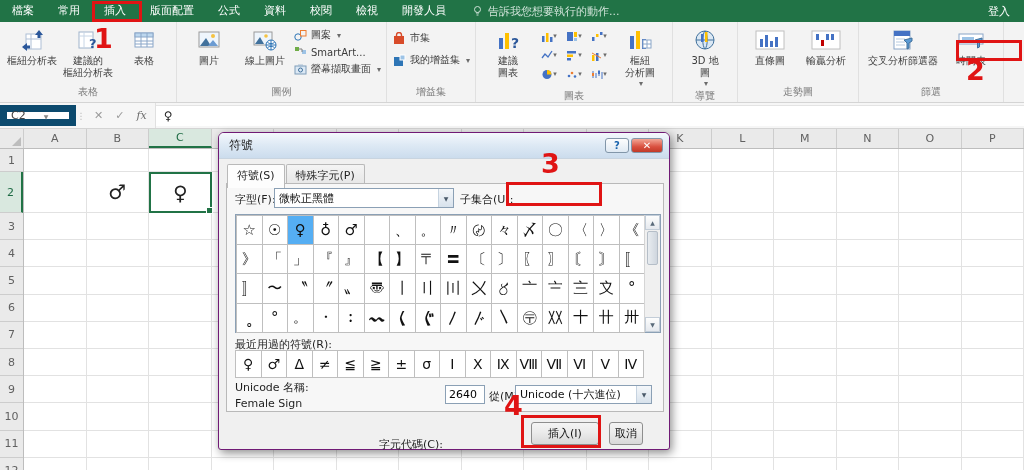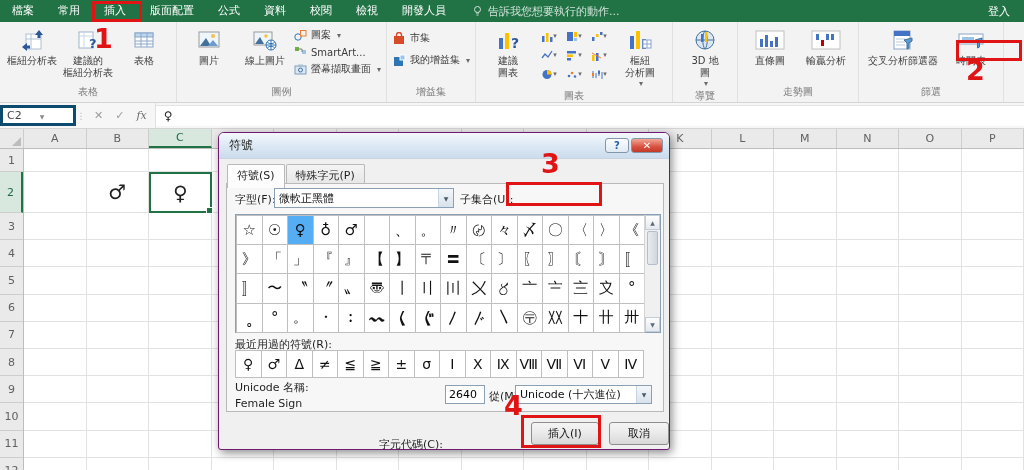--- a/index.html
+++ b/index.html
@@ -25,21 +25,21 @@
   .wide { width:auto; min-width:54px; padding:0 4px; }
   .smallcol { display:flex; flex-direction:column; justify-content:flex-start; gap:4px; padding-top:3px;text-align:center; }
   .smallbtn { display:flex; align-items:center; gap:4px; font-size:10px; color:#3b3b3b; white-space:nowrap; }
   .drop::after { content:"▾"; font-size:8px; color:#6b6b6b; margin-left:2px; }
   .minigrid { display:grid; grid-template-columns:repeat(3,24px); grid-auto-rows:18px; gap:1px; padding-top:2px; }
   .minibtn { display:flex; align-items:center; justify-content:center; }
   .minibtn::after { content:"▾"; font-size:7px; color:#6b6b6b; }
 
   
   .fxbar { position:absolute; left:0; top:103px; width:1024px; height:26px; background:#f6f6f6; border-bottom:1px solid #d4d4d4; display:flex; align-items:stretch; z-index:5; }
-  .namebox { width:76px; background:#fff; border:3px solid #0c4a6e; margin:2px 0 2px 0; display:flex; align-items:center; padding:0 4px; gap:18px; font-size:11px; color:#444; }
+  .namebox { width:76px; background:#fff; border:7px solid #0c4a6e; margin:2px 0 2px 0; display:flex; align-items:center; padding:0 4px; gap:18px; font-size:11px; color:#444; }
   .nb-arrow::after { content:"▼"; font-size:6px; color:#8a8a8a; }
   .fx-sep { width:10px; display:flex; align-items:center; justify-content:center; color:#b9b9b9; font-size:9px; }
   .fx-btns { display:flex; align-items:center; gap:12px; padding:0 8px; color:#9a9a9a; font-size:11px; border-right:1px solid #e0e0e0; }
   .fx-italic { font-style:italic; font-family:"DejaVu Serif","Liberation Serif",serif; color:#6d6d6d; }
   .fx-input { flex:1; background:#fff; margin:2px 0; border-top:1px solid #e4e4e4; display:flex; align-items:center; padding:0 8px; font-size:12px; color:#222; }
 
   
   .sheet { position:absolute; left:0; top:129px; width:1024px; height:341px; background:#fff; }
   .col-headers { display:flex; height:20px; background:#eaeaea; border-bottom:1px solid #bdbdbd; }
   .corner { width:24px; border-right:1px solid #cdcdcd; position:relative; background:#eaeaea; }
@@ -95,21 +95,21 @@
   .recent-row { position:absolute; left:8px; top:166px; display:grid; grid-template-columns:repeat(16,25.5px); grid-auto-rows:27px; }
   .rc { font-size:14px; }
   .uni-left { position:absolute; left:8px; top:196px; font-size:11px; color:#1f1f1f; line-height:16px; }
   .char-input { position:absolute; left:218px; top:201px; width:40px; height:19px; border:1px solid #8ba0b5; font-size:11px; padding:0 3px; font-family:inherit; }
   .from-combo { left:288px; top:201px; width:137px; height:19px; }
   .charcode-lbl { left:152px; top:205px;margin-top:48px; }
   .from-lbl { left:262px; top:205px; }
   .winbtn { position:absolute; height:23px; font-size:11px; color:#111; font-family:inherit;
             background:linear-gradient(#f4f4f4,#ebebeb 45%,#d8d8d8); border:1px solid #8e8e8e; border-radius:3px; }
   .btn-insert { left:312px; top:289px; width:68px; }
-  .btn-cancel { left:390px; top:289px; width:60px; }
+  .btn-cancel { left:390px; top:289px; width:34px; }
 
   
   .ann-box { position:absolute; border:3px solid #e01414; z-index:90; pointer-events:none; }
   .ann-num { position:absolute; color:#e01414; font-weight:bold; font-size:27px; z-index:90; line-height:1; pointer-events:none; }
   .box1 { left:92px; top:1px; width:50px; height:21px; }
   .num1 { left:94px; top:25px; }
   .box2 { left:956px; top:40px; width:66px; height:21px; }
   .num2 { left:966px; top:57px; }
   .box3 { left:506px; top:182px; width:96px; height:24px; }
   .num3 { left:541px; top:150px; }

